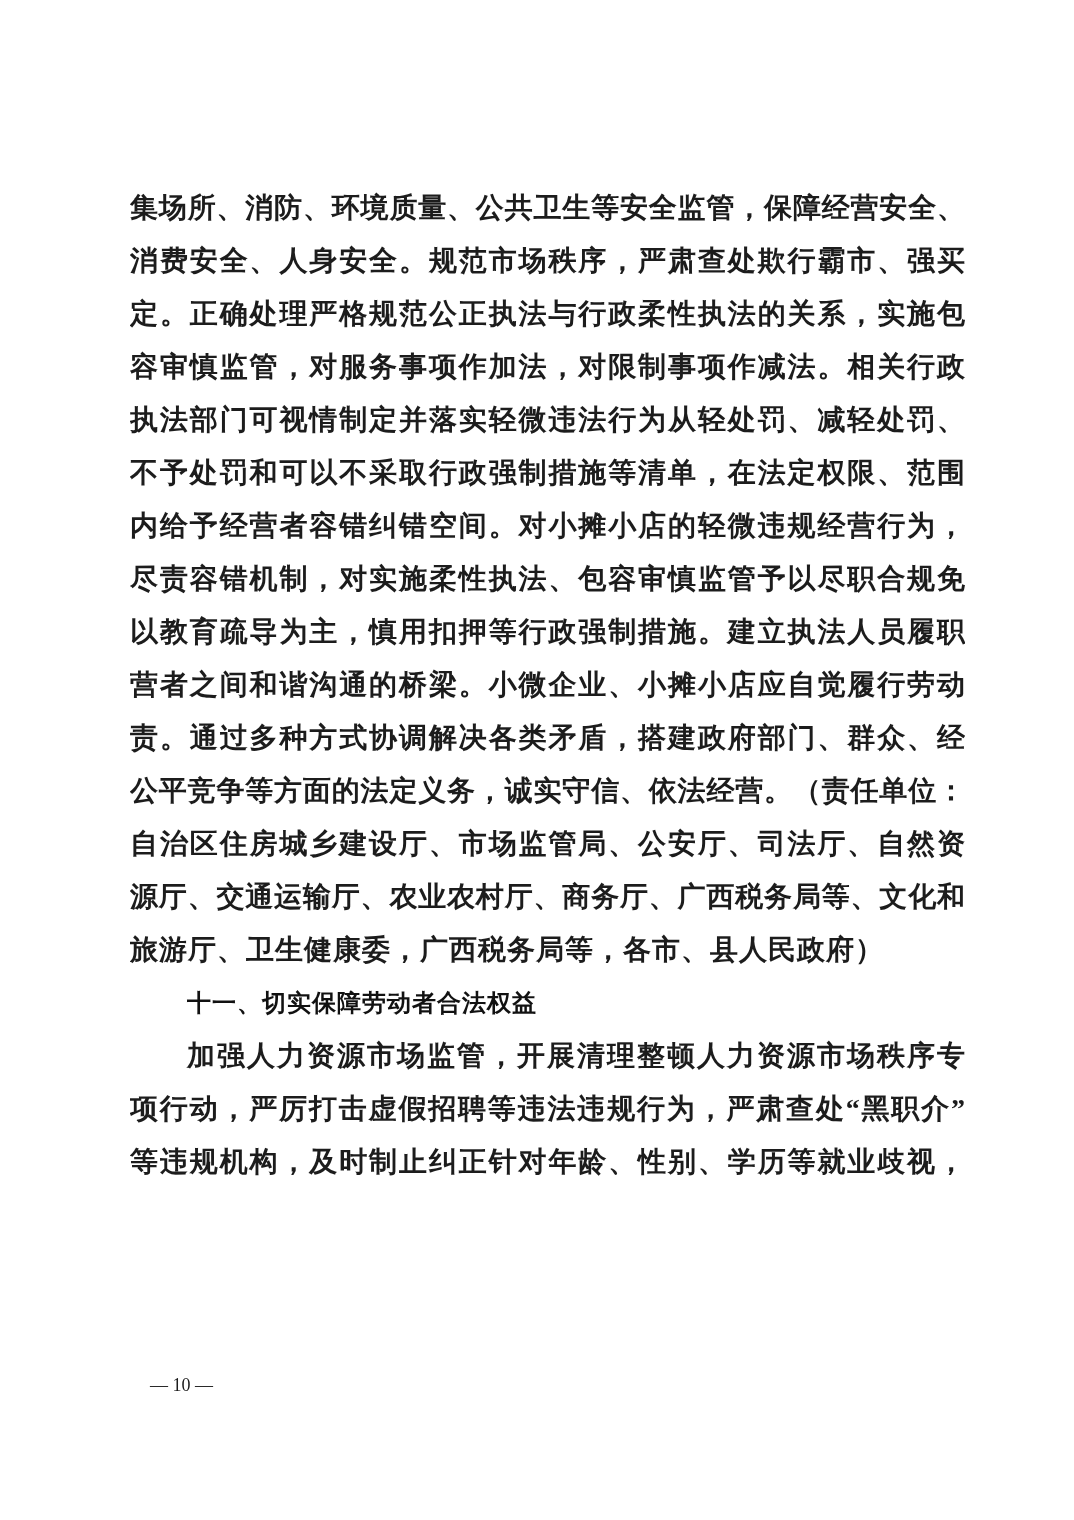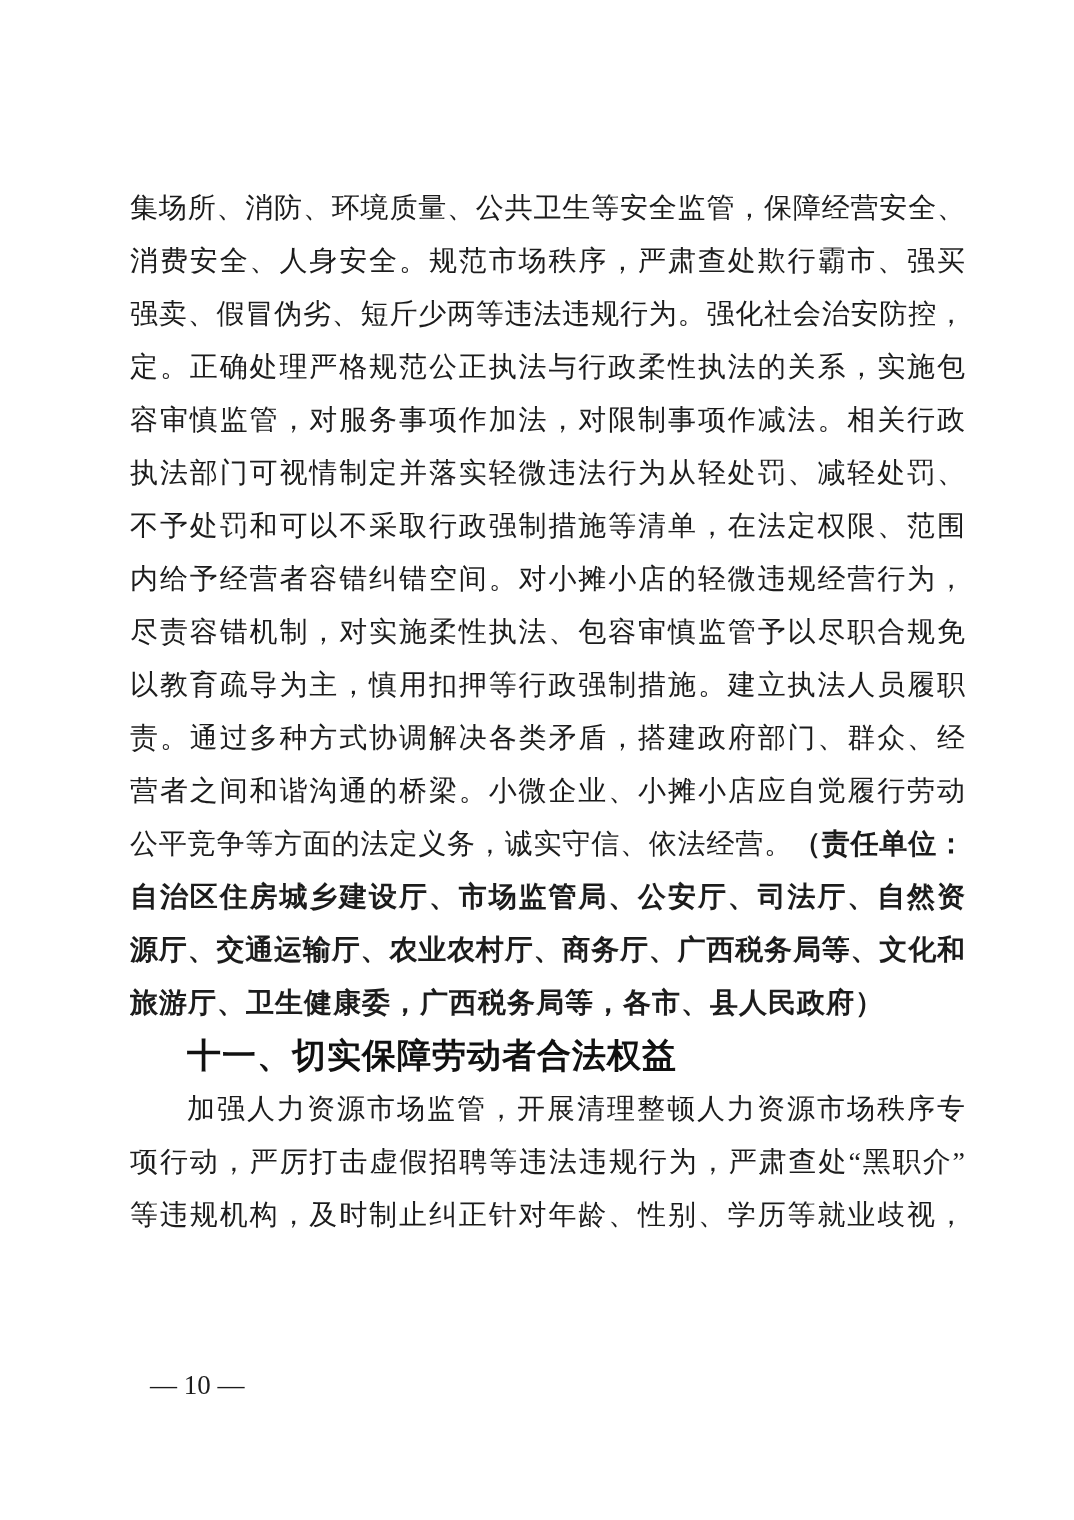--- a/index.html
+++ b/index.html
@@ -32,67 +32,66 @@
   }
   .line.align-left {
     text-align: center;
     text-align-last: left;
     letter-spacing: 1px;
   }
   .line.indent {
     padding-left: 57px;
   }
   .line.heading-line {
-    font-size: 34px;
+    font-size: 24px;
     text-align: right;
     text-align-last: left;
     letter-spacing: 1px;
   }
   .seg-body {
     font-family: "Liberation Serif", "DejaVu Serif", serif;
-    font-weight: 400;
+    font-weight: 700;
   }
   .seg-kaiti {
     font-family: "Liberation Serif", "DejaVu Serif", serif;
     font-weight: 600;
     margin-top: 36px;
   }
   .seg-heading {
     font-family: "Liberation Sans", "DejaVu Sans", sans-serif;
     font-weight: 700;
     color: #111111;
   }
   .page-number {
     position: absolute;
     left: 150px;
     top: 1363px;
     height: 44px;
     line-height: 44px;
-    font-size: 27px;
+    font-size: 18px;
     color: #1c1c1c;
     font-family: "Liberation Serif", "DejaVu Serif", serif;
   }
 </style>
 </head>
 <body>
 
 <div class="page">
   <div class="text-block">
       <div class="line"><span class="seg-body">集场所、消防、环境质量、公共卫生等安全监管，保障经营安全、</span></div>
       <div class="line"><span class="seg-body">消费安全、人身安全。规范市场秩序，严肃查处欺行霸市、强买</span></div>
-      <div class="line"><span class="seg-body">强卖、假冒伪劣、短斤少两等违法违规行为。强化社会治安防控，</span></div>
       <div class="line"><span class="seg-body">定。正确处理严格规范公正执法与行政柔性执法的关系，实施包</span></div>
       <div class="line"><span class="seg-body">容审慎监管，对服务事项作加法，对限制事项作减法。相关行政</span></div>
       <div class="line"><span class="seg-body">执法部门可视情制定并落实轻微违法行为从轻处罚、减轻处罚、</span></div>
       <div class="line"><span class="seg-body">不予处罚和可以不采取行政强制措施等清单，在法定权限、范围</span></div>
       <div class="line"><span class="seg-body">内给予经营者容错纠错空间。对小摊小店的轻微违规经营行为，</span></div>
       <div class="line"><span class="seg-body">尽责容错机制，对实施柔性执法、包容审慎监管予以尽职合规免</span></div>
       <div class="line"><span class="seg-body">以教育疏导为主，慎用扣押等行政强制措施。建立执法人员履职</span></div>
+      <div class="line"><span class="seg-body">营者之间和谐沟通的桥梁。小微企业、小摊小店应自觉履行劳动</span></div>
       <div class="line"><span class="seg-body">责。通过多种方式协调解决各类矛盾，搭建政府部门、群众、经</span></div>
-      <div class="line"><span class="seg-body">营者之间和谐沟通的桥梁。小微企业、小摊小店应自觉履行劳动</span></div>
       <div class="line"><span class="seg-body">公平竞争等方面的法定义务，诚实守信、依法经营。</span><span class="seg-kaiti">（责任单位：</span></div>
       <div class="line"><span class="seg-kaiti">自治区住房城乡建设厅、市场监管局、公安厅、司法厅、自然资</span></div>
       <div class="line"><span class="seg-kaiti">源厅、交通运输厅、农业农村厅、商务厅、广西税务局等、文化和</span></div>
       <div class="line align-left"><span class="seg-kaiti">旅游厅、卫生健康委，广西税务局等，各市、县人民政府）</span></div>
       <div class="line align-left indent heading-line"><span class="seg-heading">十一、切实保障劳动者合法权益</span></div>
       <div class="line indent"><span class="seg-body">加强人力资源市场监管，开展清理整顿人力资源市场秩序专</span></div>
       <div class="line"><span class="seg-body">项行动，严厉打击虚假招聘等违法违规行为，严肃查处“黑职介”</span></div>
       <div class="line"><span class="seg-body">等违规机构，及时制止纠正针对年龄、性别、学历等就业歧视，</span></div>
     </div>
   <div class="page-number">— 10 —</div>

